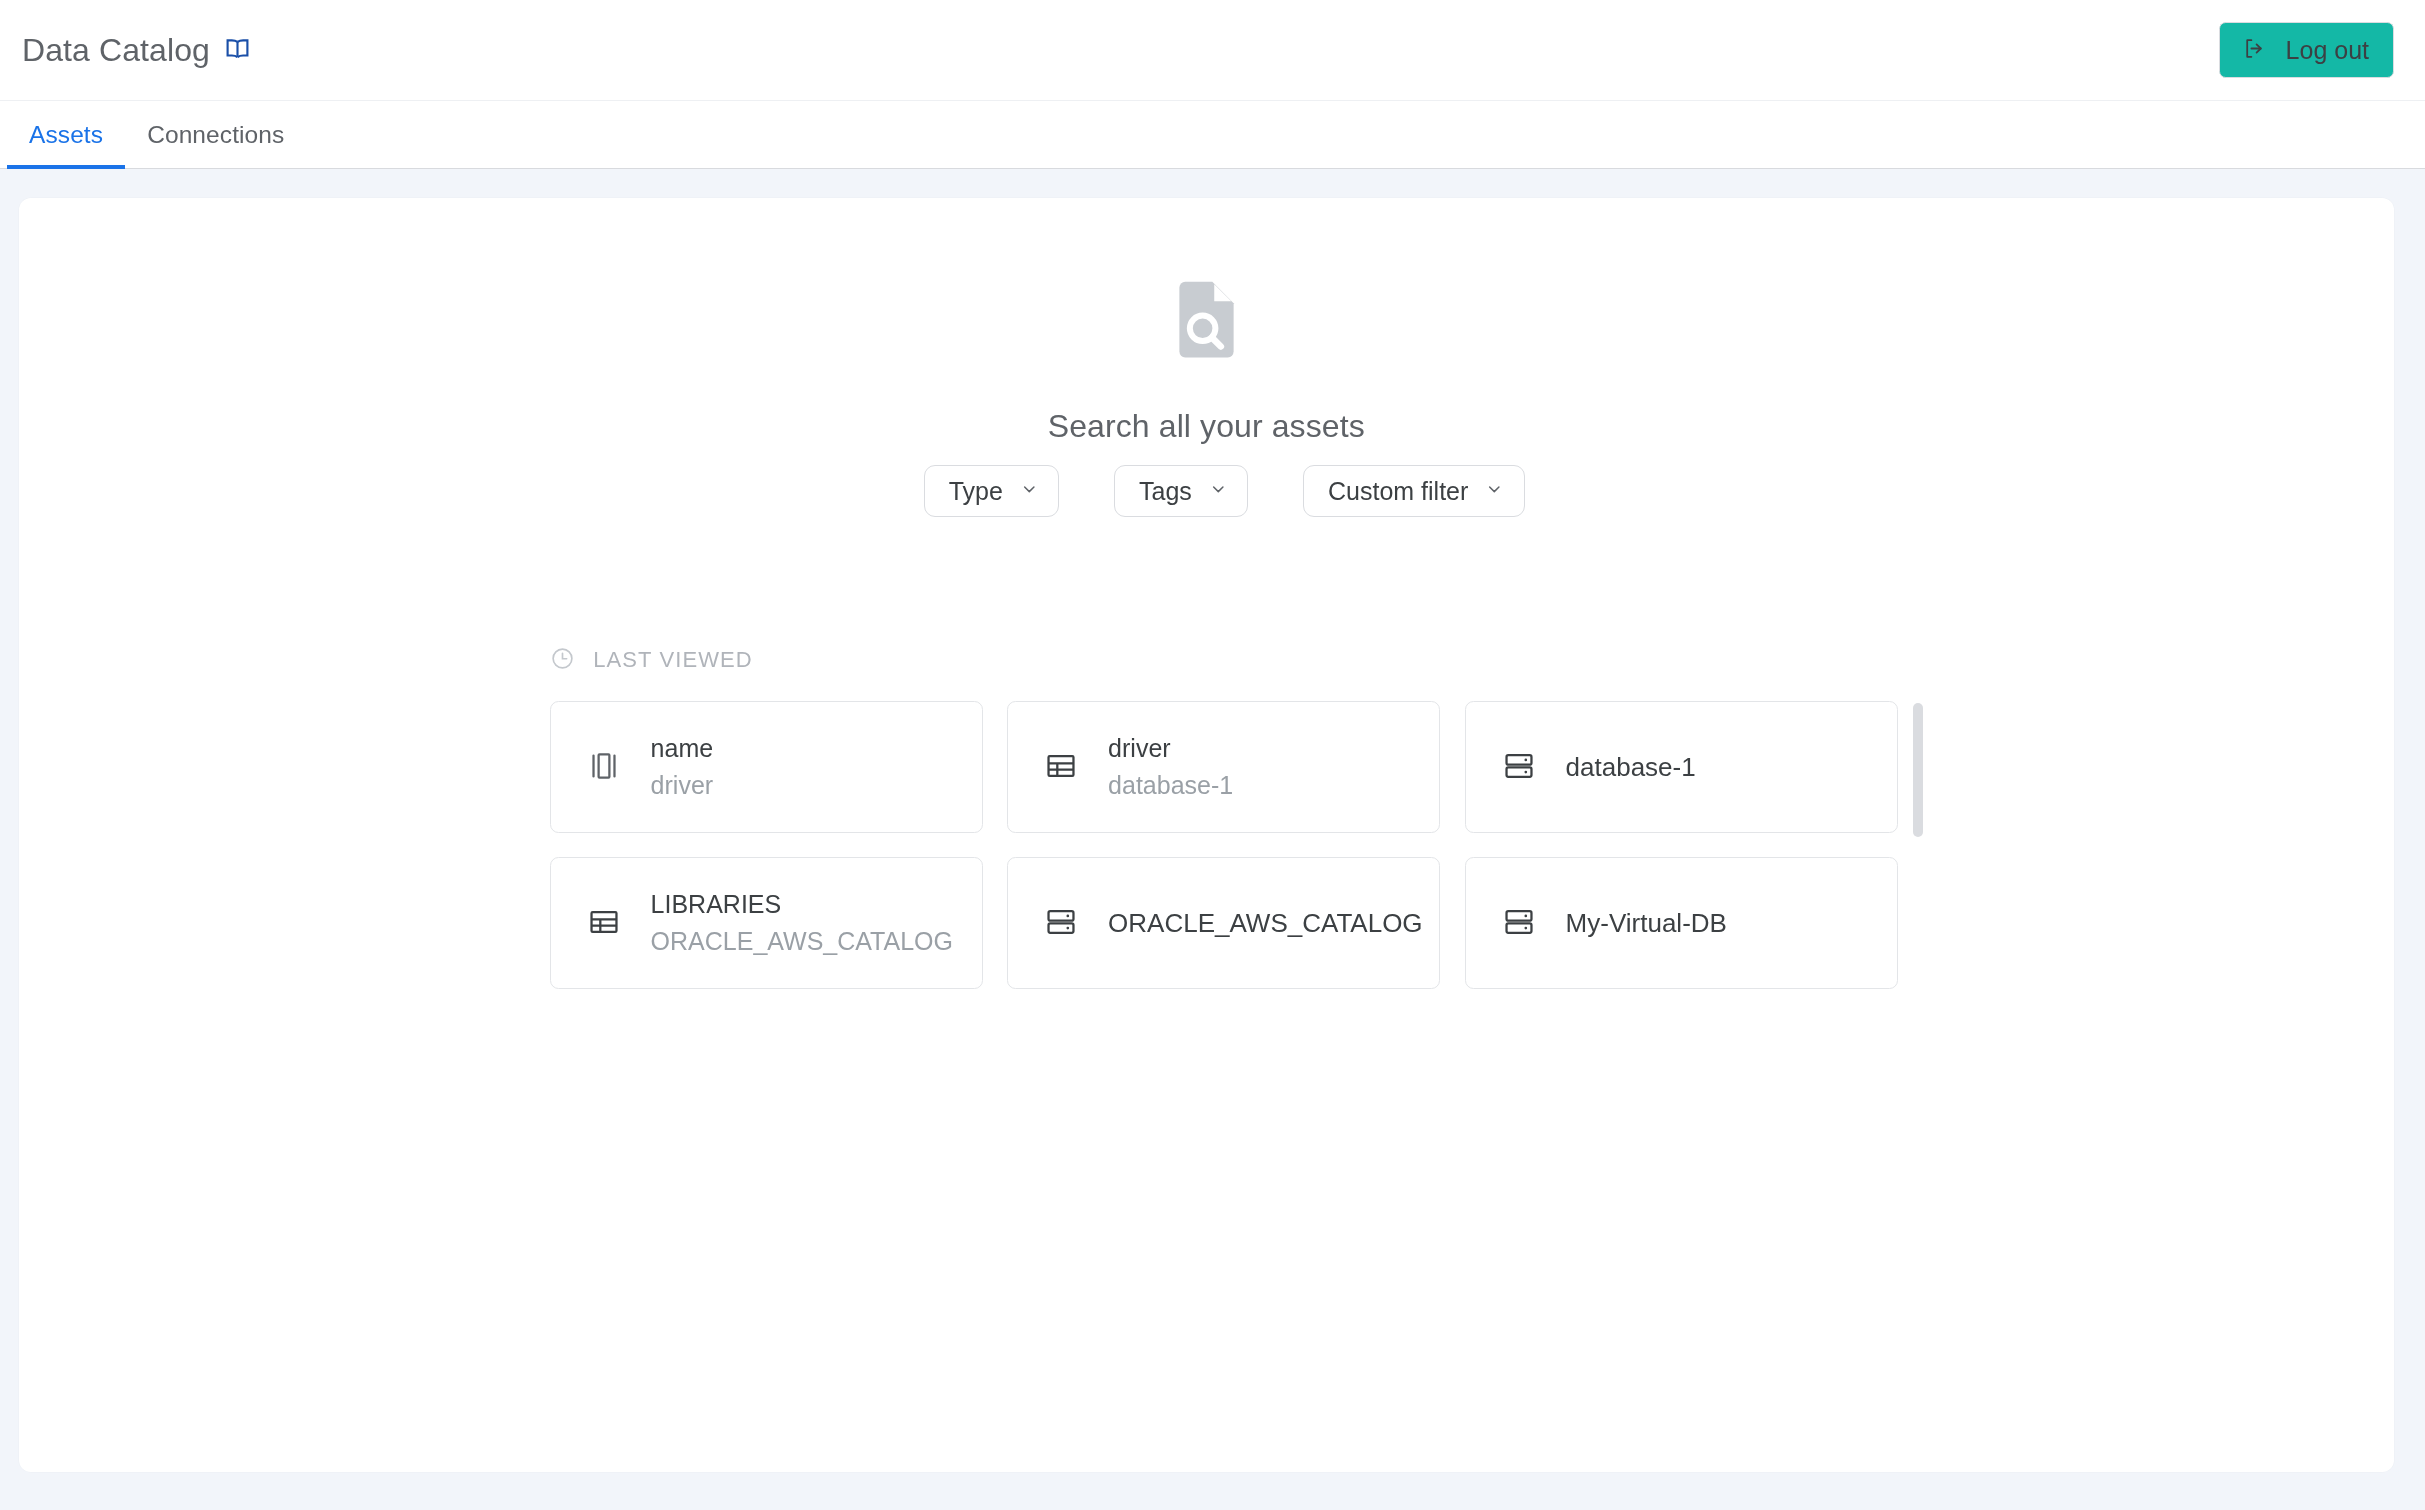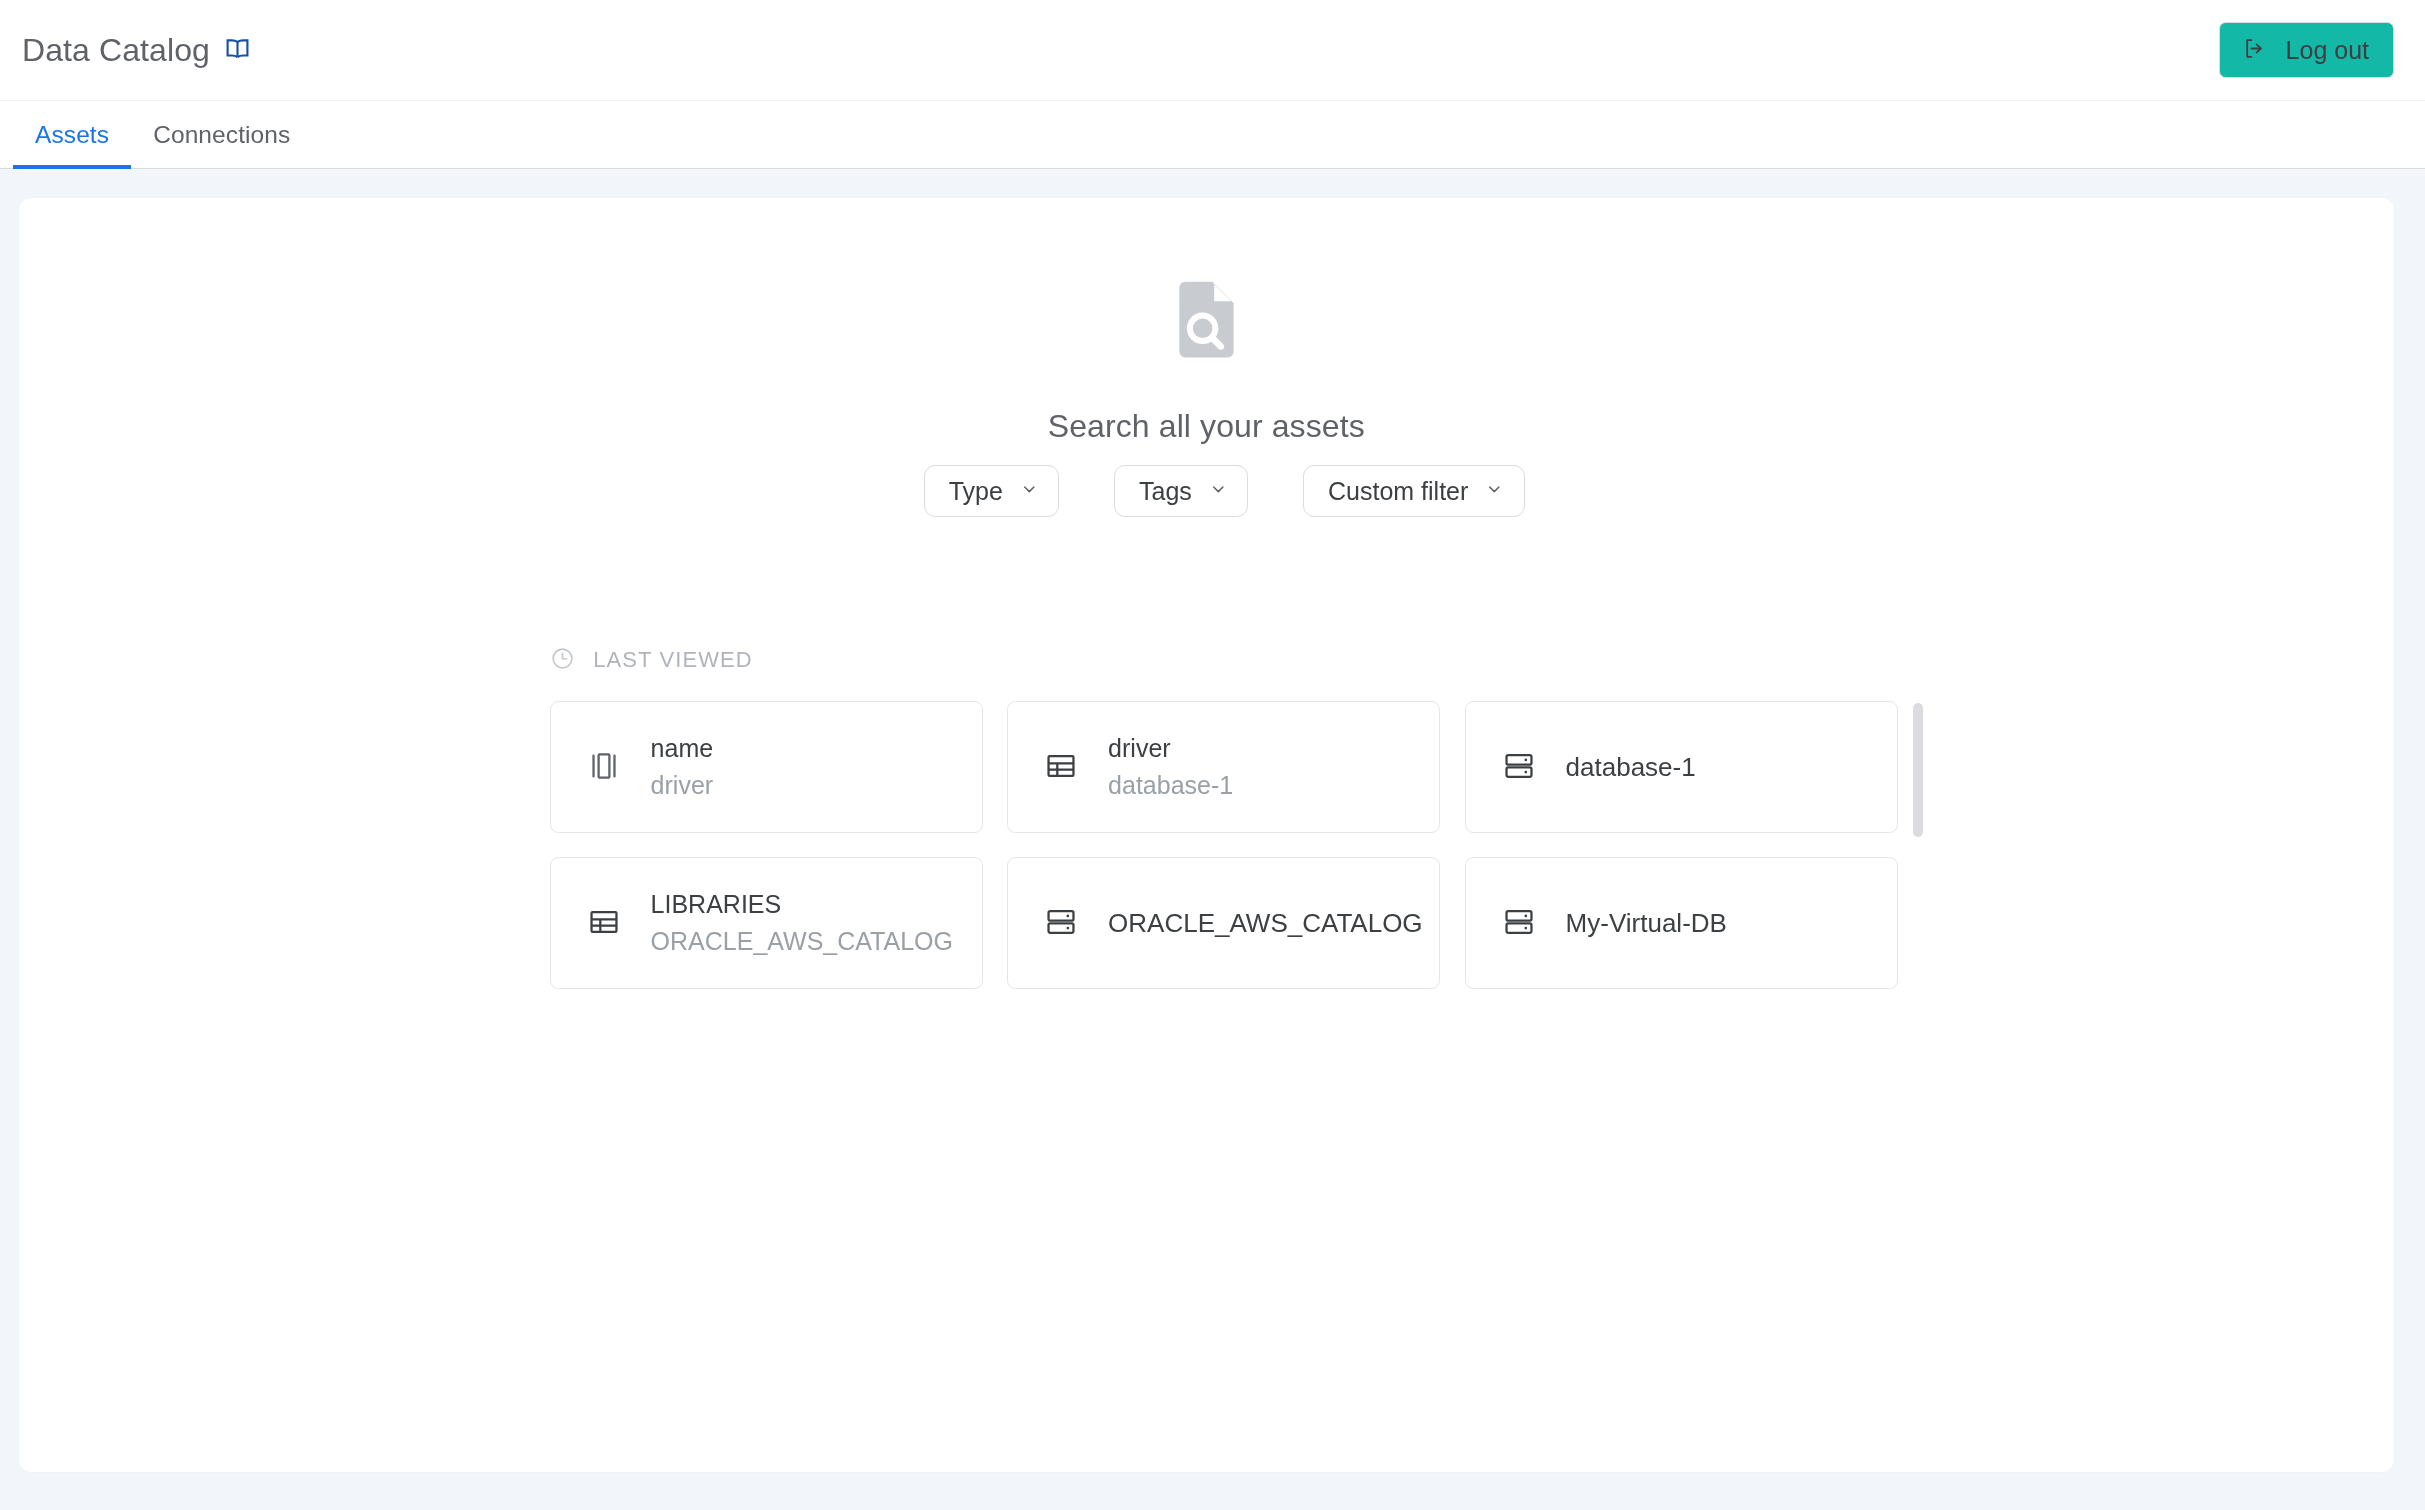--- a/index.html
+++ b/index.html
@@ -53,21 +53,21 @@
     color: #3c4043;
     line-height: 1;
   }
 
   
   .tabbar {
     height: 69px;
     background: #ffffff;
     display: flex;
     align-items: stretch;
-    padding-left: 13px;
+    padding-left: 7px;
     border-top: 0.8px solid #eef0f3;
     border-bottom: 0.8px solid #d8dade;
     position: relative;
   }
   .tab {
     display: flex;
     align-items: center;
     padding: 0 22px;
     font-size: 24.5px;
     color: #5f6368;

